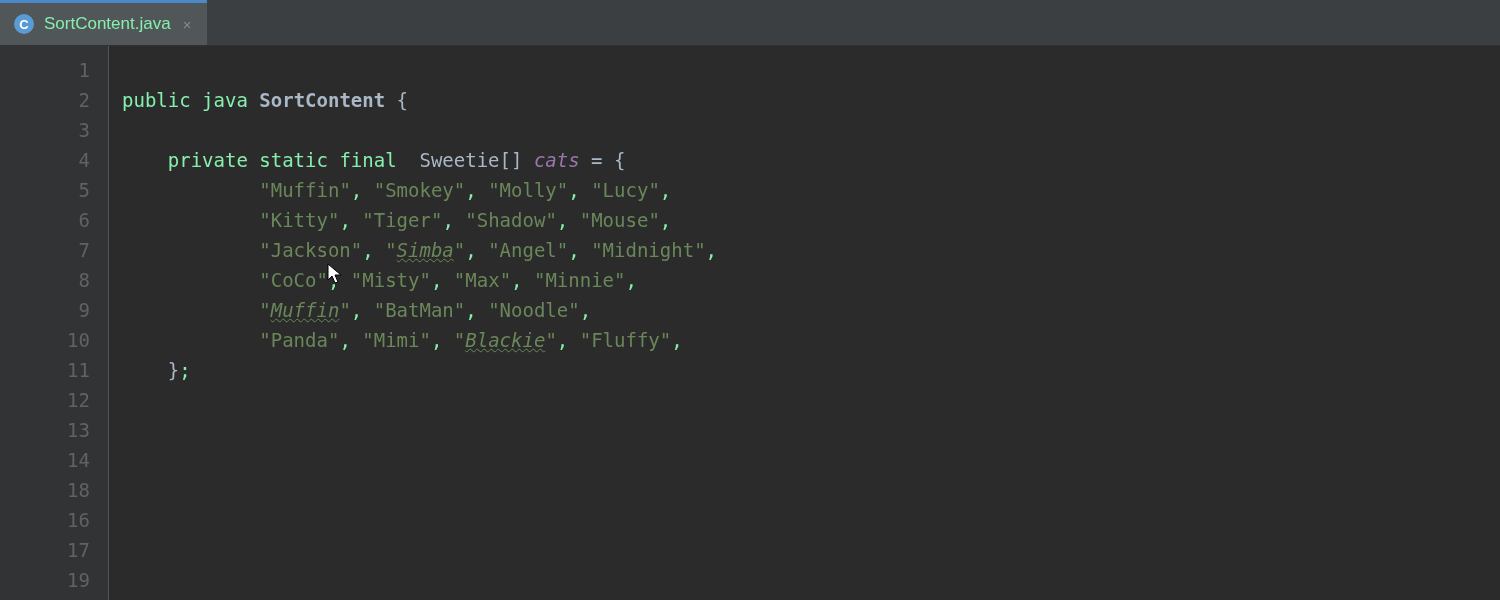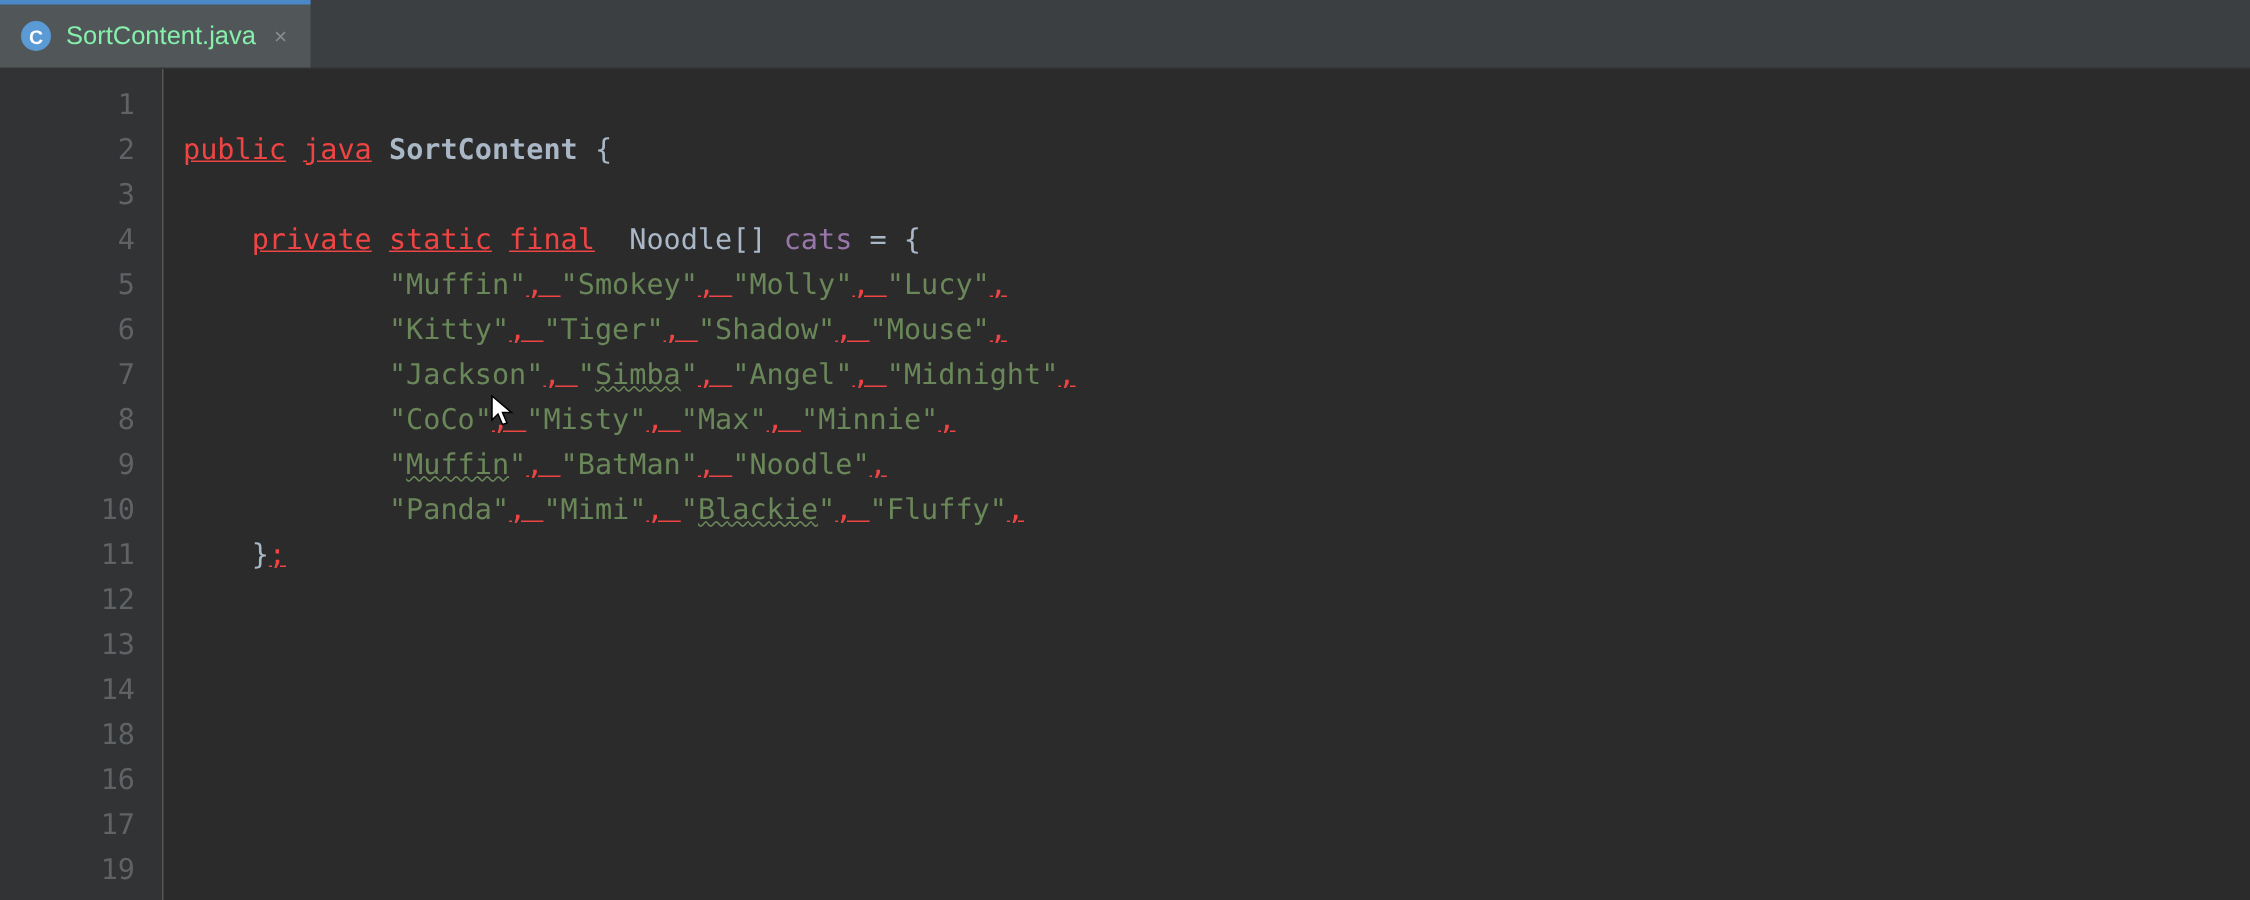--- a/index.html
+++ b/index.html
@@ -78,30 +78,31 @@
       position: relative;
       flex: 1;
     }
     .code-line {
       font-size: 19px;
       line-height: 30px;
       height: 30px;
       white-space: pre;
       color: #a9b7c6;
     }
-    .kw { color: #ef4444; text-decoration: underline; }
+    .kw { color: #86efac; }
     .cls { color: #a9b7c6; font-weight: bold; }
     .str { color: #6a8759; }
-    .fld { color: #9876aa; }
+    .fld { color: #9876aa; font-style: italic; }
     .br { color: #a9b7c6; }
     .typo {
       text-decoration-line: underline;
       text-decoration-style: wavy;
       text-decoration-color: #6a8759;
       text-decoration-thickness: 1px;
+      font-style: italic;
     }
     .cursor-pointer {
       position: absolute;
       top: 217px;
       left: 218px;
       pointer-events: none;
     }
   </style>
 </head>
 <body>
@@ -132,21 +133,21 @@
     <div class="line-number">14</div>
     <div class="line-number">18</div>
     <div class="line-number">16</div>
     <div class="line-number">17</div>
     <div class="line-number">19</div>
   </div>
   <div class="code">
     <div class="code-line"></div>
     <div class="code-line"><span class="kw">public</span><span> </span><span class="kw">java</span><span> </span><span class="cls">SortContent</span><span> </span><span class="br">{</span></div>
     <div class="code-line"></div>
-    <div class="code-line"><span>    </span><span class="kw">private</span><span> </span><span class="kw">static</span><span> </span><span class="kw">final</span><span>  </span><span>Noodle[]</span><span> </span><span class="fld">cats</span><span> </span><span>=</span><span> </span><span class="br">{</span></div>
+    <div class="code-line"><span>    </span><span class="kw">private</span><span> </span><span class="kw">static</span><span> </span><span class="kw">final</span><span>  </span><span>Sweetie[]</span><span> </span><span class="fld">cats</span><span> </span><span>=</span><span> </span><span class="br">{</span></div>
     <div class="code-line"><span>            </span><span class="str">"</span><span class="str">Muffin</span><span class="str">"</span><span class="kw">, </span><span class="str">"</span><span class="str">Smokey</span><span class="str">"</span><span class="kw">, </span><span class="str">"</span><span class="str">Molly</span><span class="str">"</span><span class="kw">, </span><span class="str">"</span><span class="str">Lucy</span><span class="str">"</span><span class="kw">,</span></div>
     <div class="code-line"><span>            </span><span class="str">"</span><span class="str">Kitty</span><span class="str">"</span><span class="kw">, </span><span class="str">"</span><span class="str">Tiger</span><span class="str">"</span><span class="kw">, </span><span class="str">"</span><span class="str">Shadow</span><span class="str">"</span><span class="kw">, </span><span class="str">"</span><span class="str">Mouse</span><span class="str">"</span><span class="kw">,</span></div>
     <div class="code-line"><span>            </span><span class="str">"</span><span class="str">Jackson</span><span class="str">"</span><span class="kw">, </span><span class="str">"</span><span class="str typo">Simba</span><span class="str">"</span><span class="kw">, </span><span class="str">"</span><span class="str">Angel</span><span class="str">"</span><span class="kw">, </span><span class="str">"</span><span class="str">Midnight</span><span class="str">"</span><span class="kw">,</span></div>
     <div class="code-line"><span>            </span><span class="str">"</span><span class="str">CoCo</span><span class="str">"</span><span class="kw">, </span><span class="str">"</span><span class="str">Misty</span><span class="str">"</span><span class="kw">, </span><span class="str">"</span><span class="str">Max</span><span class="str">"</span><span class="kw">, </span><span class="str">"</span><span class="str">Minnie</span><span class="str">"</span><span class="kw">,</span></div>
     <div class="code-line"><span>            </span><span class="str">"</span><span class="str typo">Muffin</span><span class="str">"</span><span class="kw">, </span><span class="str">"</span><span class="str">BatMan</span><span class="str">"</span><span class="kw">, </span><span class="str">"</span><span class="str">Noodle</span><span class="str">"</span><span class="kw">,</span></div>
     <div class="code-line"><span>            </span><span class="str">"</span><span class="str">Panda</span><span class="str">"</span><span class="kw">, </span><span class="str">"</span><span class="str">Mimi</span><span class="str">"</span><span class="kw">, </span><span class="str">"</span><span class="str typo">Blackie</span><span class="str">"</span><span class="kw">, </span><span class="str">"</span><span class="str">Fluffy</span><span class="str">"</span><span class="kw">,</span></div>
     <div class="code-line"><span>    </span><span class="br">}</span><span class="kw">;</span></div>
 
     <svg class="cursor-pointer" width="18" height="24" viewBox="0 0 18 24">
       <path d="M1 1 L1 17 L5 13 L8 20 L11 19 L8 12 L14 12 Z" fill="#ffffff" stroke="#000" stroke-width="1"></path>

